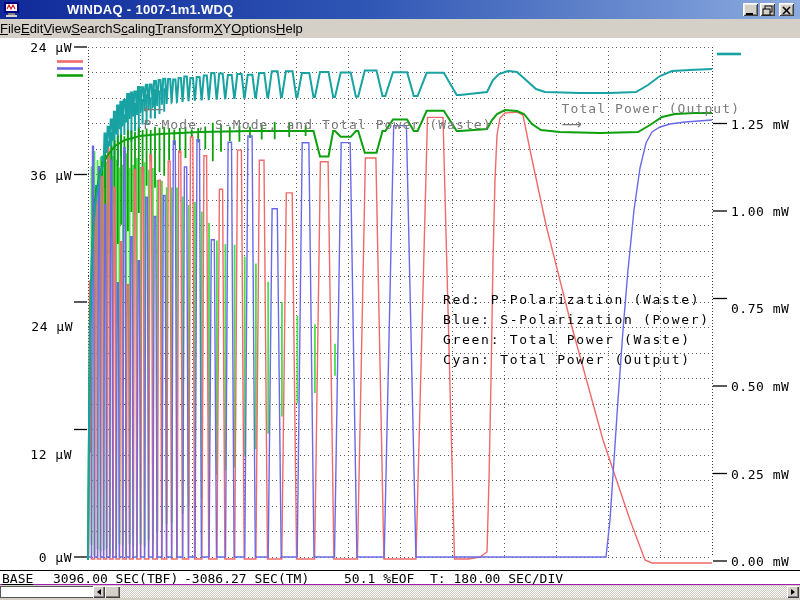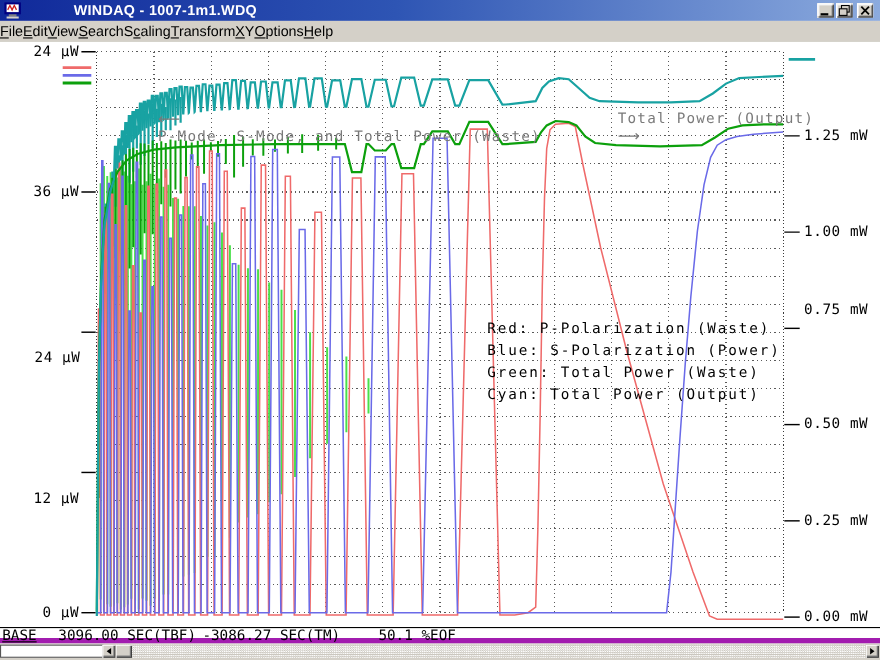--- a/index.html
+++ b/index.html
@@ -25,21 +25,21 @@
         transform:translateY(-50%);white-space:pre;letter-spacing:0.5px;}
   .ylab-l{text-align:right;width:60px;}
   .anno{position:absolute;font-family:"DejaVu Sans Mono",monospace;font-size:13px;color:#7a7a7a;
         letter-spacing:1.1px;white-space:pre;}
   .anno-arrow{font-family:"DejaVu Sans",sans-serif;letter-spacing:0;color:#7a7a7a;font-size:14px;}
   .legend{position:absolute;left:443px;top:254px;}
   .legend-row{font-family:"DejaVu Sans Mono",monospace;font-size:13px;color:#000;
               letter-spacing:1.7px;height:20px;white-space:pre;}
   
   .statusbar{position:absolute;left:0;top:570px;width:800px;height:15px;background:#fff;
-    border-top:1px solid #000;border-bottom:5px solid #a21caf;box-sizing:border-box;
+    border-top:1px solid #000;border-bottom:1px solid #a21caf;box-sizing:border-box;
     font-family:"DejaVu Sans Mono",monospace;font-size:13px;color:#000;}
   .statusbar span{position:absolute;top:0px;white-space:pre;}
   .st-base{text-decoration:underline;}
   
   .scrollrow{position:absolute;left:0;top:585px;width:800px;height:15px;background:#d4d0c8;}
   .sc-track{position:absolute;left:105px;top:1px;width:682px;height:12px;
     background-image:conic-gradient(#fff 25%,#cbc7bf 0 50%,#fff 0 75%,#cbc7bf 0);background-size:2px 2px;}
   .sc-panel{position:absolute;left:0px;top:1px;width:92px;height:10px;background:#fff;border:1px solid #555;}
   .sc-btn{position:absolute;top:1px;width:12px;height:12px;background:#d4d0c8;
     box-shadow:inset 1px 1px 0 #fff, inset -1px -1px 0 #404040, inset -2px -2px 0 #808080;
@@ -169,31 +169,32 @@
         <div class="legend-row">Green: Total Power (Waste)</div>
         <div class="legend-row">Cyan: Total Power (Output)</div>
       </div>
   <div class="ylab ylab-l" style="left: 12px; top: 9px;">24 µW</div>
       <div class="ylab ylab-l" style="left: 12px; top: 136.5px;">36 µW</div>
       <div class="ylab ylab-l" style="left: 13px; top: 264px; margin-top: 24px;">24 µW</div>
       <div class="ylab ylab-l" style="left: 12px; top: 391.5px; margin-top: 24px;">12 µW</div>
       <div class="ylab ylab-l" style="left: 12px; top: 519px;">0 µW</div>
       <div class="ylab " style="left: 731px; top: 85.5px;">1.25 mW</div>
       <div class="ylab " style="left: 731px; top: 173px;">1.00 mW</div>
-      <div class="ylab " style="left: 731px; top: 244px; text-align: right;">0.75 mW</div>
+      <div class="ylab " style="left: 731px; top: 270px; text-align: right;">0.75 mW</div>
       <div class="ylab " style="left: 731px; top: 348px;">0.50 mW</div>
       <div class="ylab " style="left: 731px; top: 435.5px;">0.25 mW</div>
       <div class="ylab " style="left: 731px; top: 523px;">0.00 mW</div>
     </div>
 
   <div class="statusbar">
     <span class="st-base" style="left:2px">BASE</span>
     <span style="left:53px">3096.00 SEC(TBF)</span>
     <span style="left:184px">-3086.27 SEC(TM)</span>
     <span style="left:344px">50.1 %EOF</span>
+    <span style="left:430px">T: 180.00 SEC/DIV</span>
   </div>
 
   <div class="scrollrow">
     <div class="sc-panel"></div>
     <div class="sc-track"></div>
     <div class="sc-btn" style="left:93px">
         <div class="tri-l"></div>
       </div>
     <div class="sc-thumb"></div>
     <div class="sc-btn" style="left:787px">

